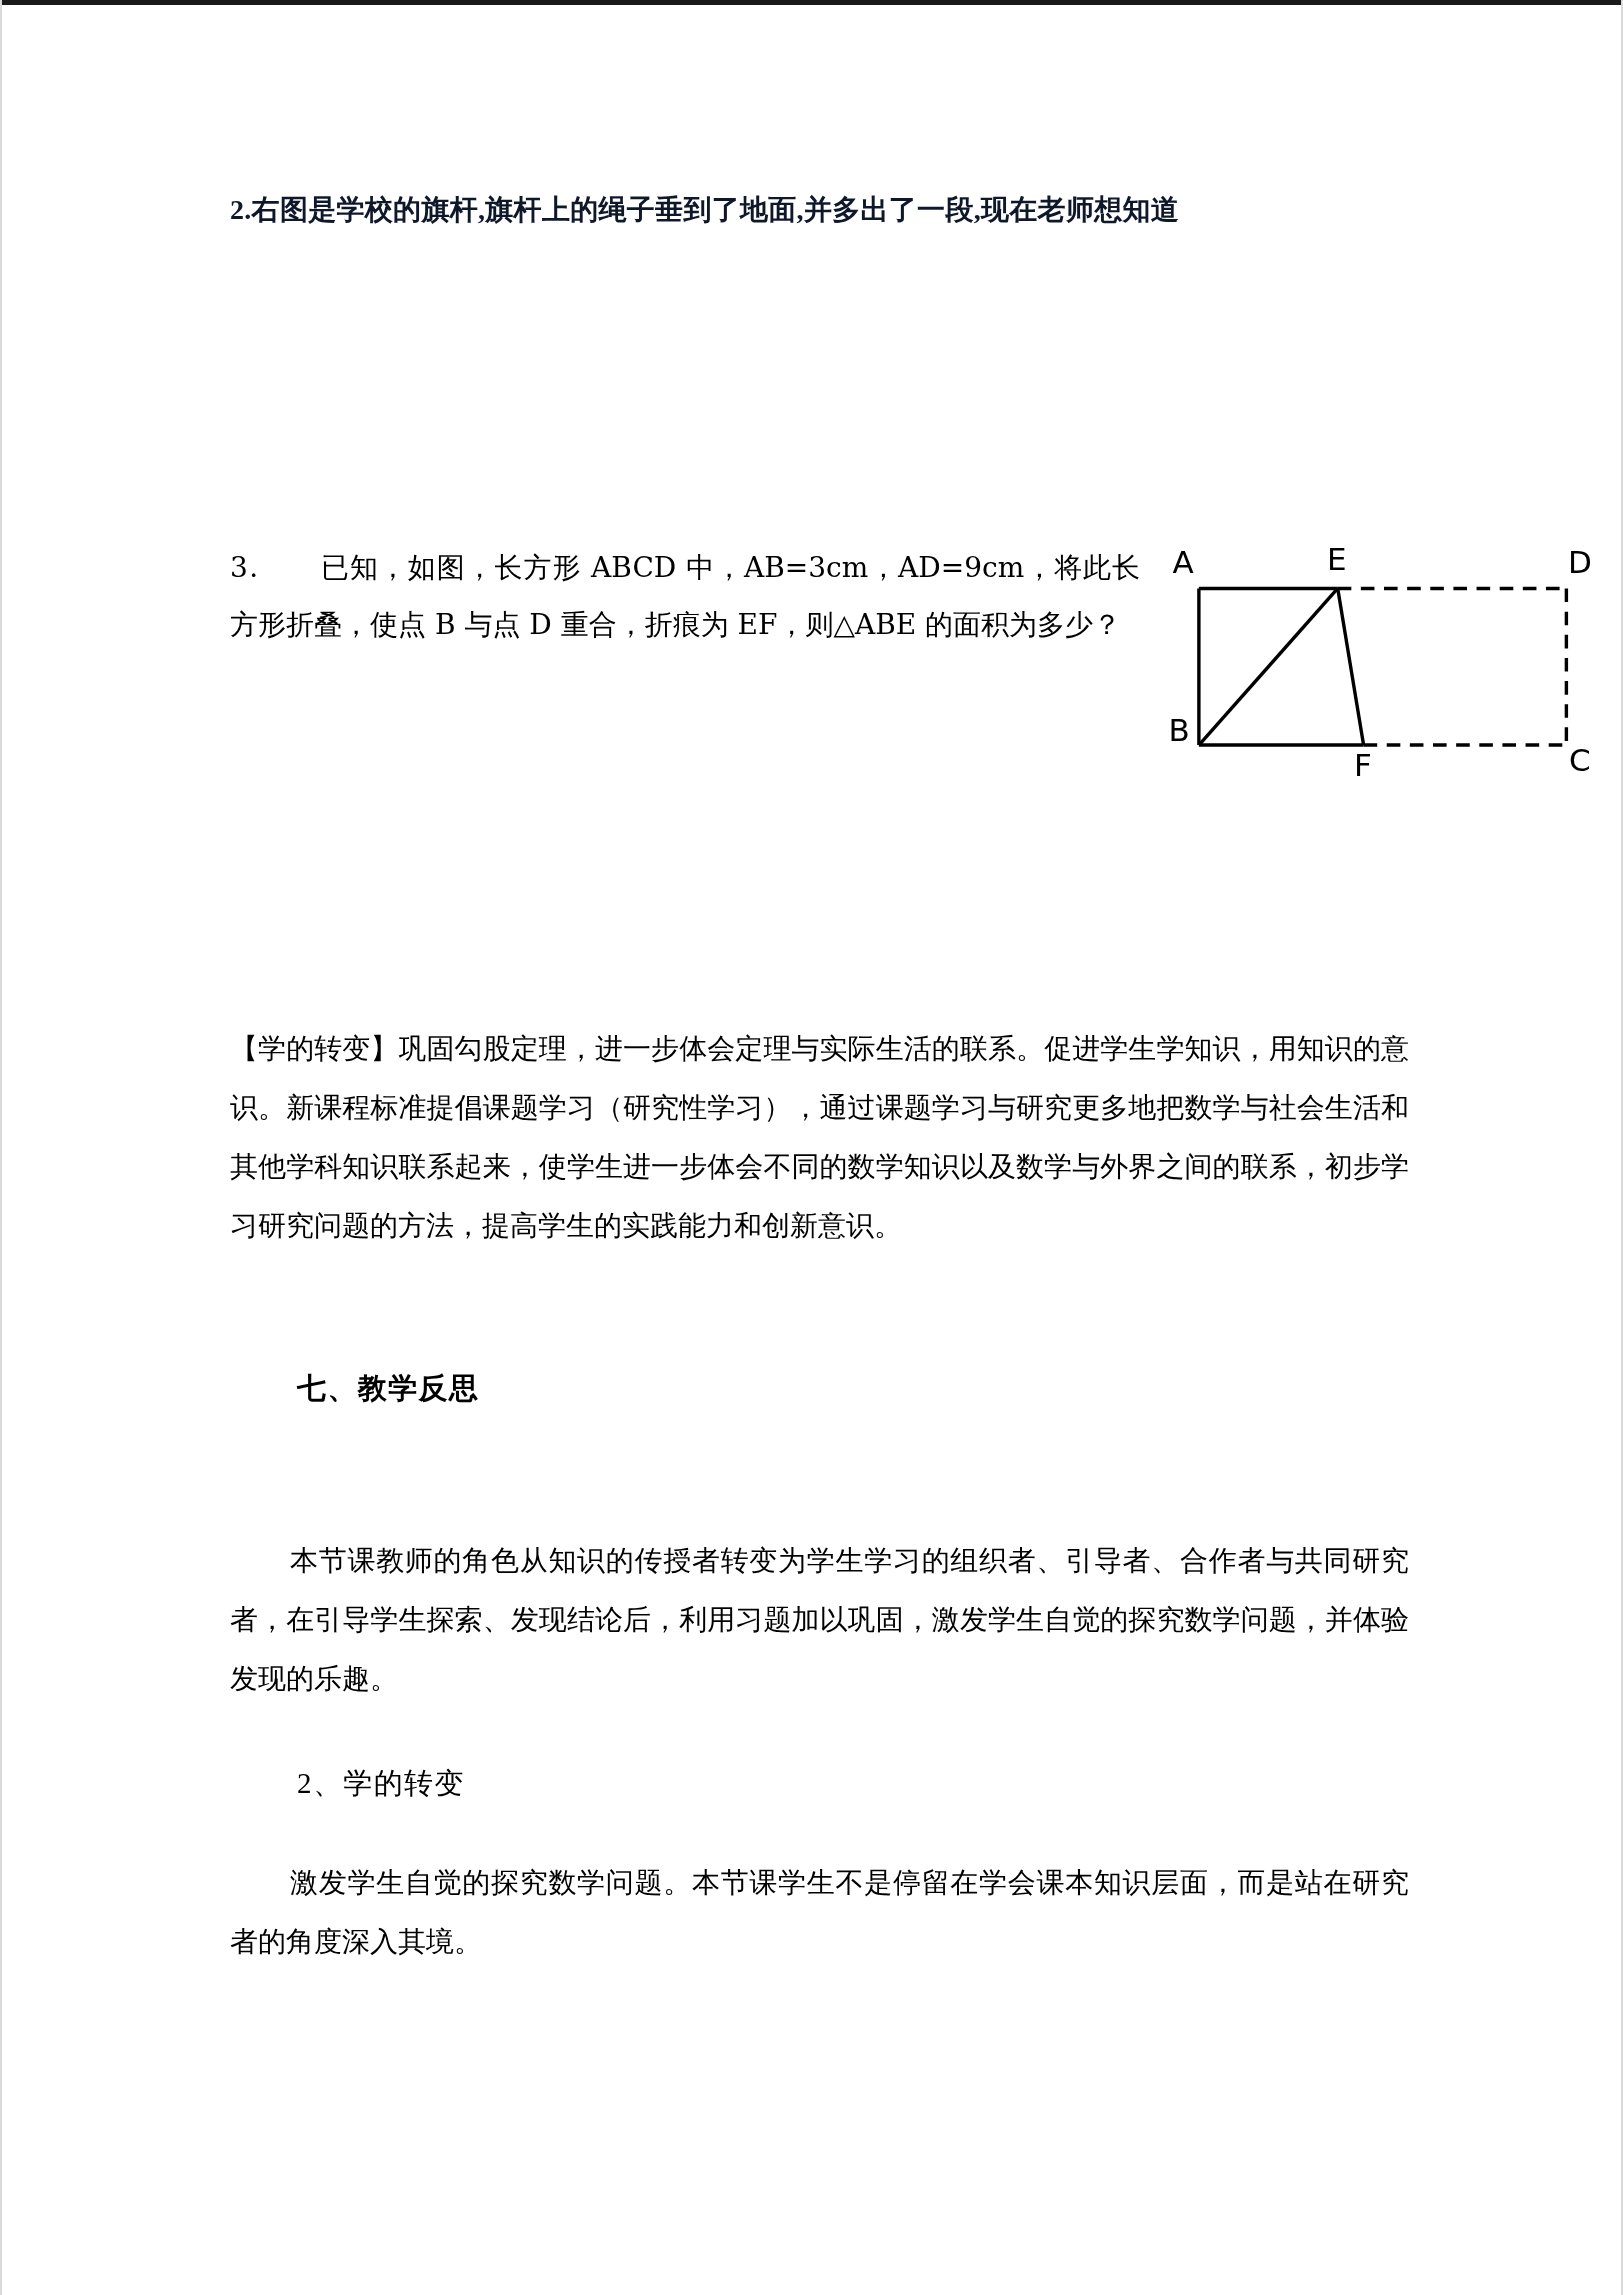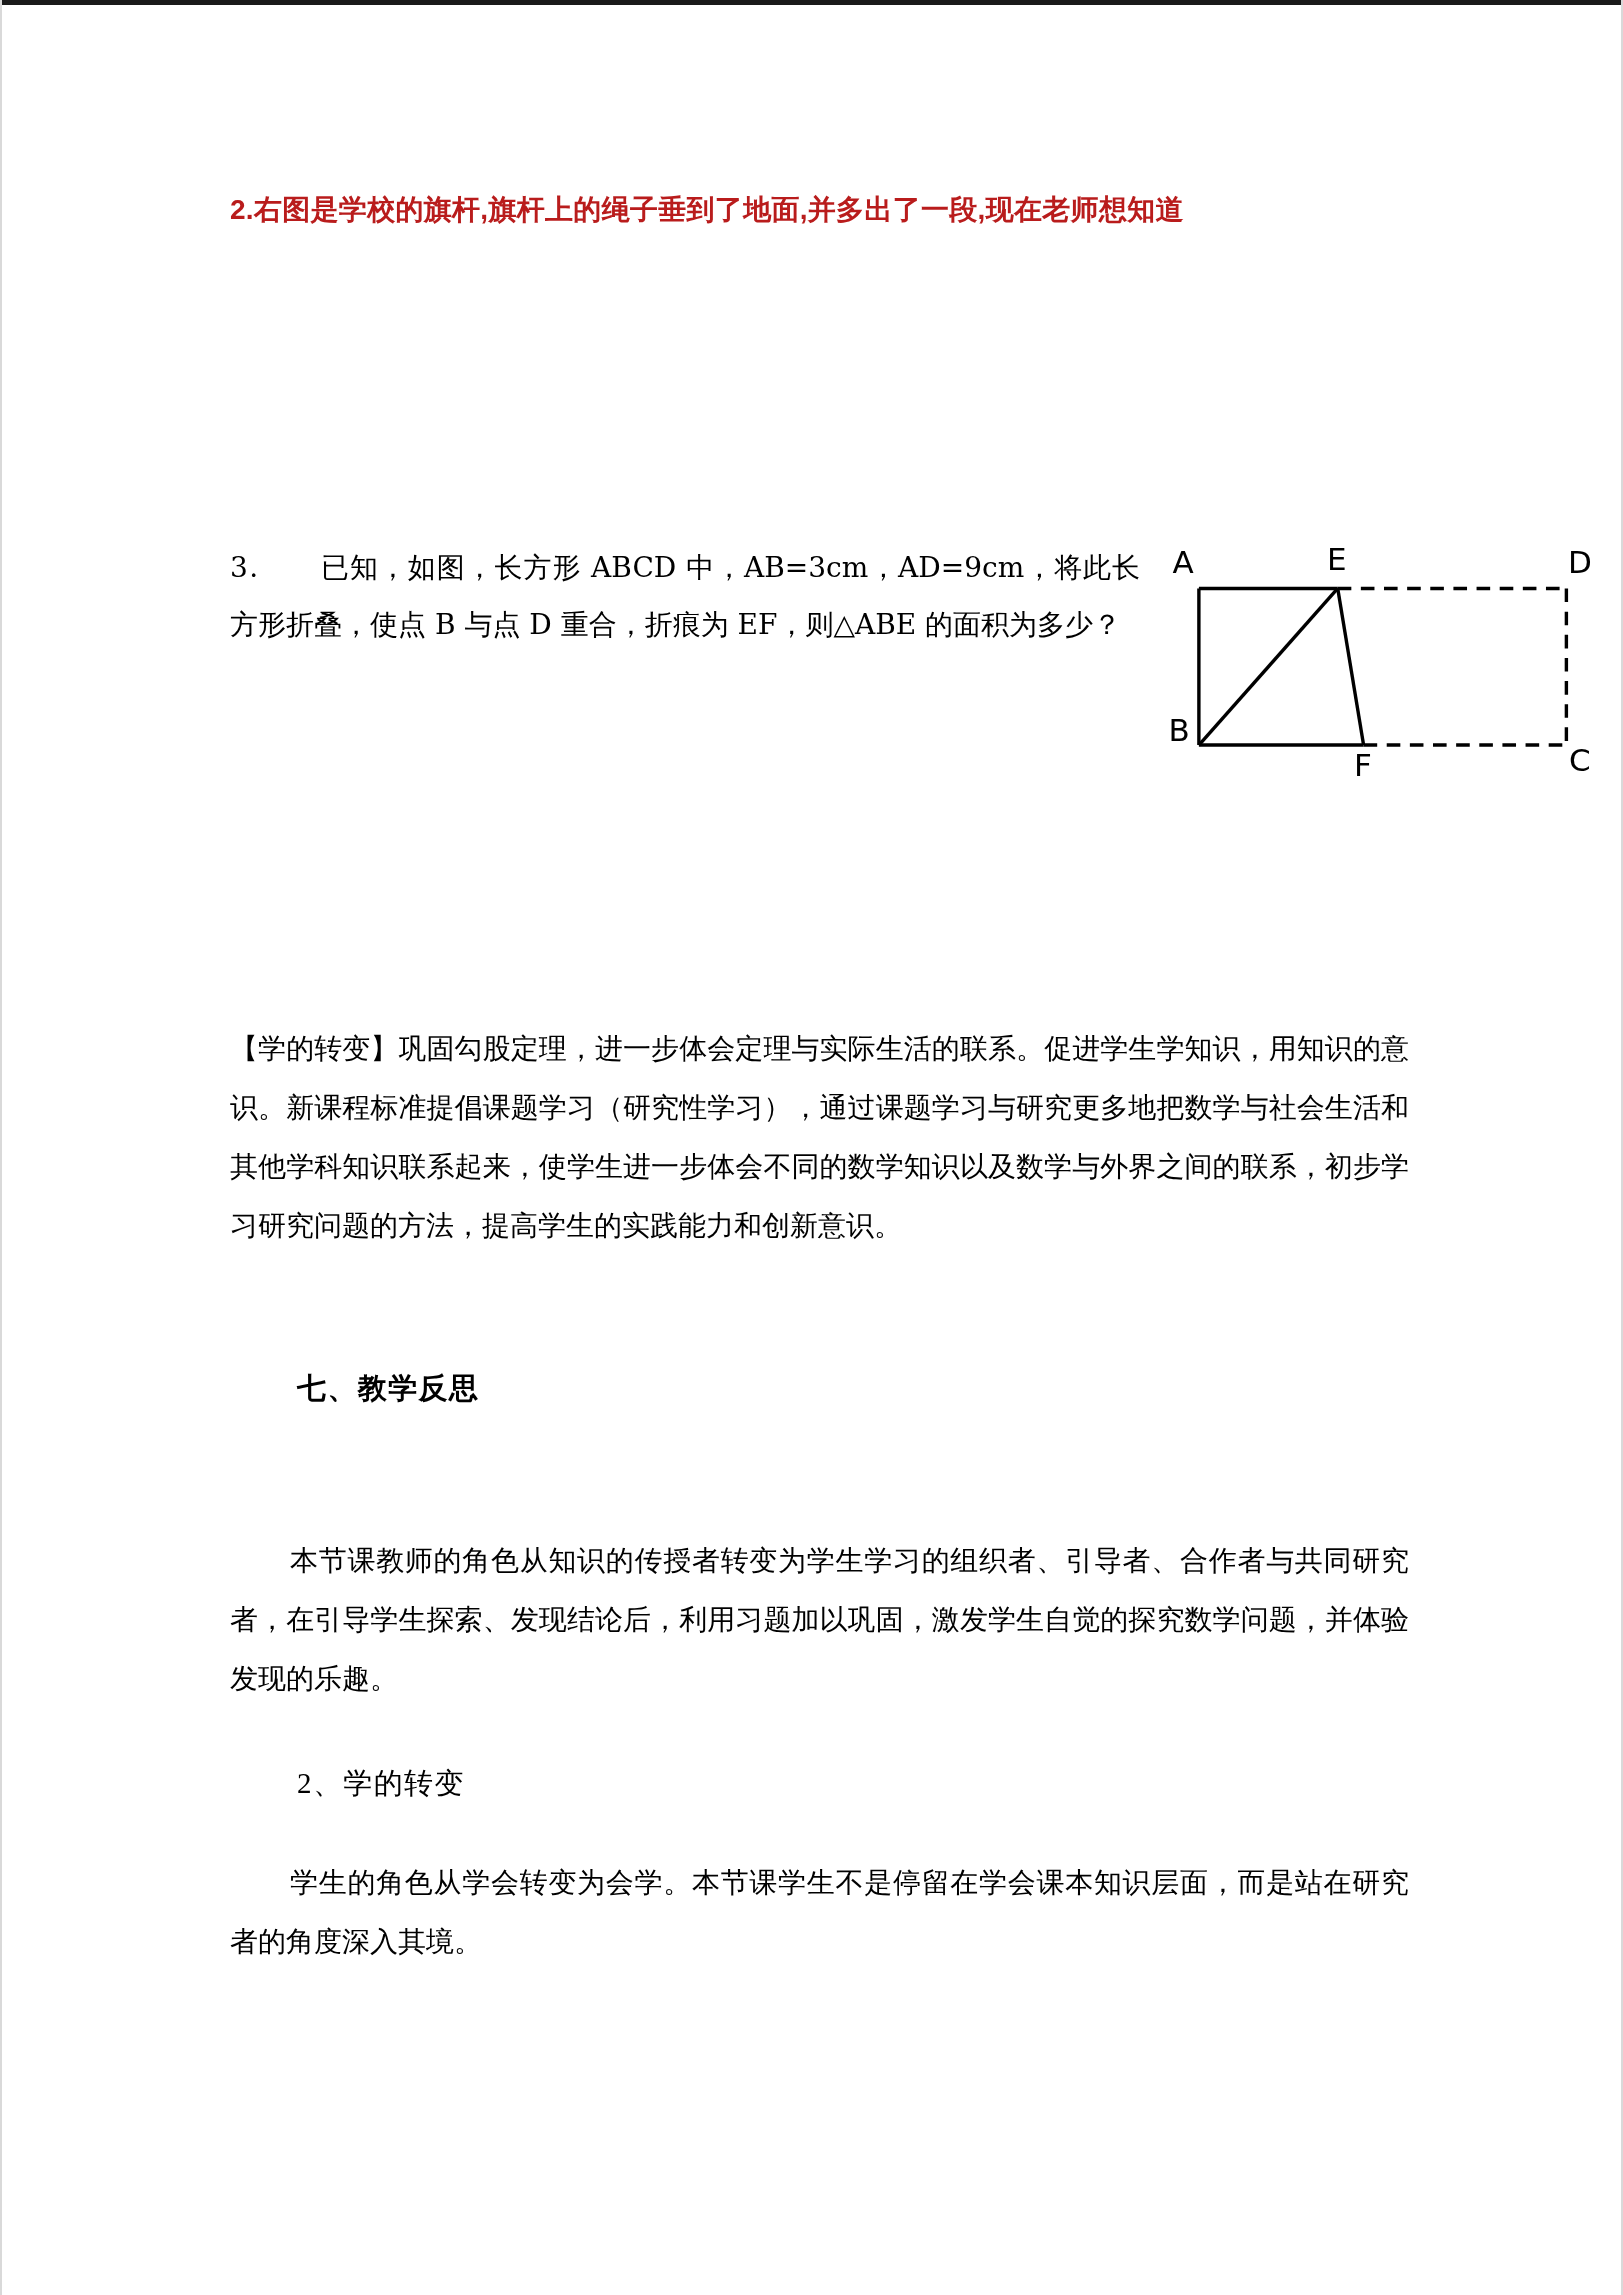--- a/index.html
+++ b/index.html
@@ -54,26 +54,26 @@
   .block {
     position: absolute;
     box-sizing: border-box;
   }
 
   
   .q2 {
     left: 230px;
     top: 185px;
     width: 1179px;
-    font-family: Liberation Sans, sans-serif;
+    font-family: Liberation Serif, serif;
     font-weight: bold;
     font-size: 28px;
     line-height: 50px;
     letter-spacing: 0.3px;
-    color: #b91c1c;
+    color: #0f172a;
   }
 
   
   .q3 {
     left: 230px;
     top: 539px;
     width: 910px;
     font-family: "DejaVu Serif", serif;
     font-size: 28px;
     line-height: 57px;
@@ -232,17 +232,17 @@
     <span class="tag">【学的转变】</span><span>巩固勾股定理，进一步体会定理与实际生活的联系。促进学生学知识，用知识的意识。新课程标准提倡课题学习（研究性学习），通过课题学习与研究更多地把数学与社会生活和其他学科知识联系起来，使学生进一步体会不同的数学知识以及数学与外界之间的联系，初步学习研究问题的方法，提高学生的实践能力和创新意识。</span>
   </div>
 
   <div class="block sec-head">七、教学反思</div>
 
 
   <div class="block para-1">本节课教师的角色从知识的传授者转变为学生学习的组织者、引导者、合作者与共同研究者，在引导学生探索、发现结论后，利用习题加以巩固，激发学生自觉的探究数学问题，并体验发现的乐趣。</div>
 
   <div class="block sub-head-2">2、学的转变</div>
 
-  <div class="block para-2">学生的角色从学会转变为会学。本节课学生不是停留在学会课本知识层面，而是站在研究者的角度深入其境。</div>
+  <div class="block para-2">激发学生自觉的探究数学问题。本节课学生不是停留在学会课本知识层面，而是站在研究者的角度深入其境。</div>
 
 
 </div>
 
 
 </body></html>

